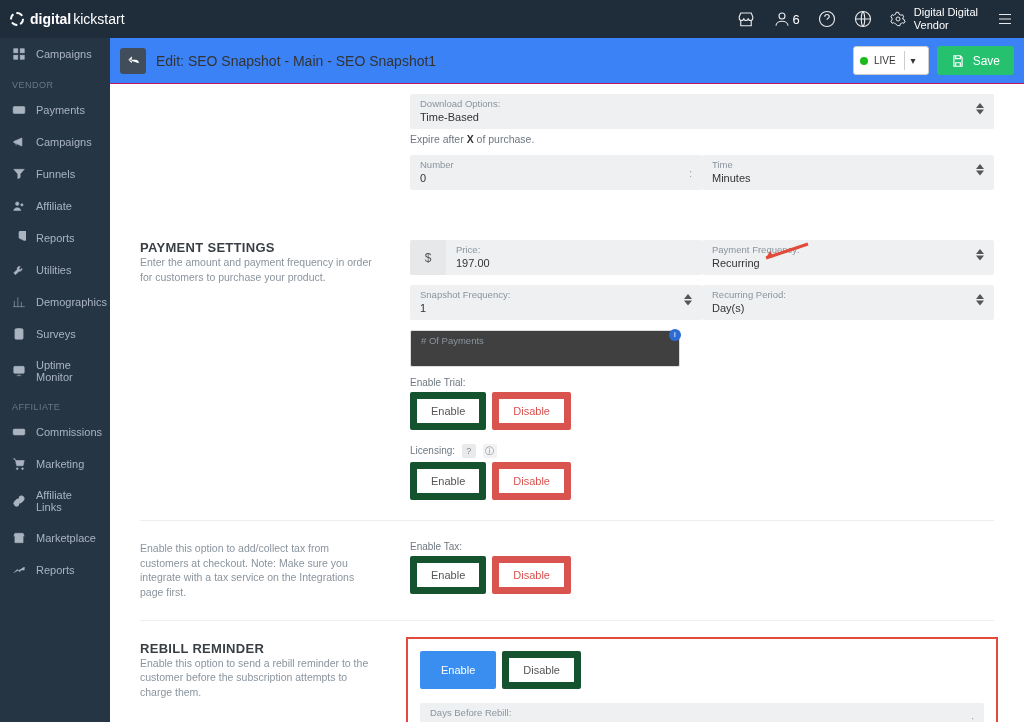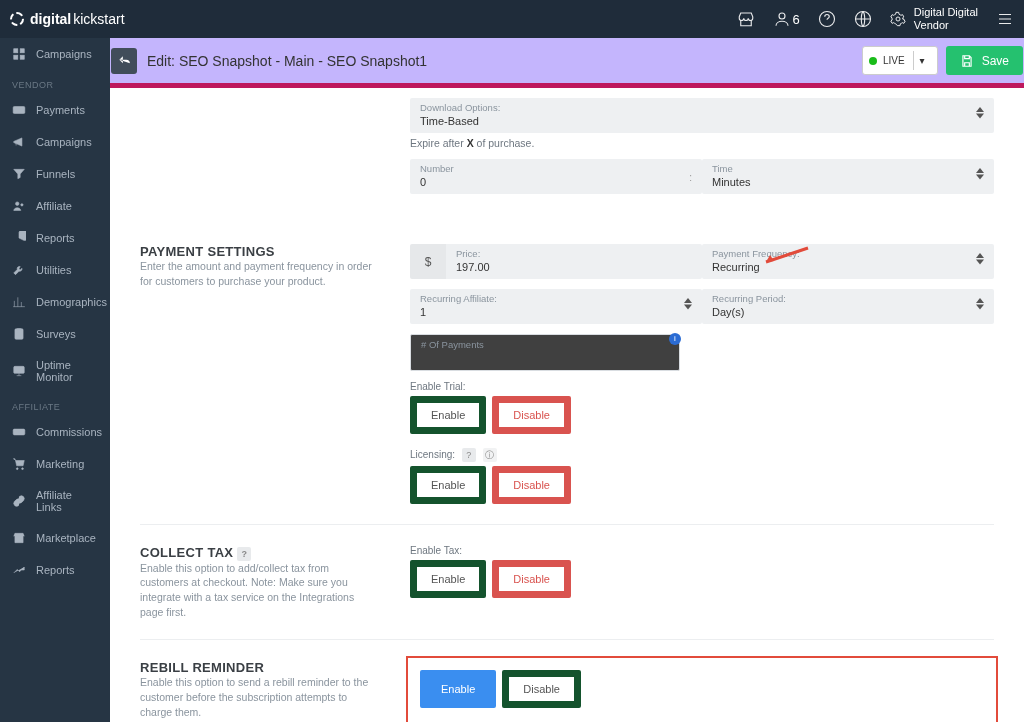--- a/index.html
+++ b/index.html
@@ -47,23 +47,23 @@
     padding: 10px 12px 4px;
     font-size: 9px;
     color: #6a7885;
     letter-spacing: 0.5px;
   }
   .side-icon { width:14px; height:14px; display:inline-block; }
   .side-icon svg { width:14px; height:14px; fill:#a9b4c0; stroke:#a9b4c0; }
 
   .content { flex: 1; overflow-y: auto; background:#fff; }
   .edit-header {
-    background: #c4b5fd;
-    border-bottom: 5px solid #be185d;
-    padding: 8px 1px;
+    background: #3b82f6;
+    border-bottom: 1px solid #be185d;
+    padding: 8px 10px;
     display: flex; align-items: center; gap: 10px;
   }
   .back-btn {
     width: 26px; height: 26px; background:#414d5a; border-radius:3px;
     display:flex; align-items:center; justify-content:center; cursor:pointer;
   }
   .back-btn svg { width:14px; height:14px; fill:#fff; }
   .edit-title { font-size: 14px; color:#333; }
   .header-right { margin-left:auto; display:flex; gap:8px; }
   .live-badge {
@@ -386,21 +386,21 @@
             <div class="field">
               <div class="field-box field-drop">
                 <div class="field-label">Payment Frequency:</div>
                 <div class="field-value">Recurring</div>
               </div>
             </div>
           </div>
           <div class="field-row">
             <div class="field">
               <div class="field-box field-drop">
-                <div class="field-label">Recurring Affiliate:</div>
+                <div class="field-label">Snapshot Frequency:</div>
                 <div class="field-value">1</div>
               </div>
             </div>
             <div class="field">
               <div class="field-box field-drop">
                 <div class="field-label">Recurring Period:</div>
                 <div class="field-value">Day(s)</div>
               </div>
             </div>
           </div>
@@ -425,23 +425,20 @@
           </div>
           <div class="toggle-row">
             <span class="toggle-btn">Enable</span>
             <span class="toggle-btn red">Disable</span>
           </div>
         </div>
       </div>
 
       <div class="section-row">
         <div class="left-col">
-          <div class="sect-title">
-            <span>COLLECT TAX</span><span class="help-q">?</span>
-          </div>
           <div class="sect-desc">Enable this option to add/collect tax from customers at checkout. Note: Make sure you integrate with a tax service on the Integrations page first.</div>
         </div>
         <div class="right-col">
           <div class="tiny-label">Enable Tax:</div>
           <div class="toggle-row">
             <span class="toggle-btn">Enable</span>
             <span class="toggle-btn red">Disable</span>
           </div>
         </div>
       </div>

